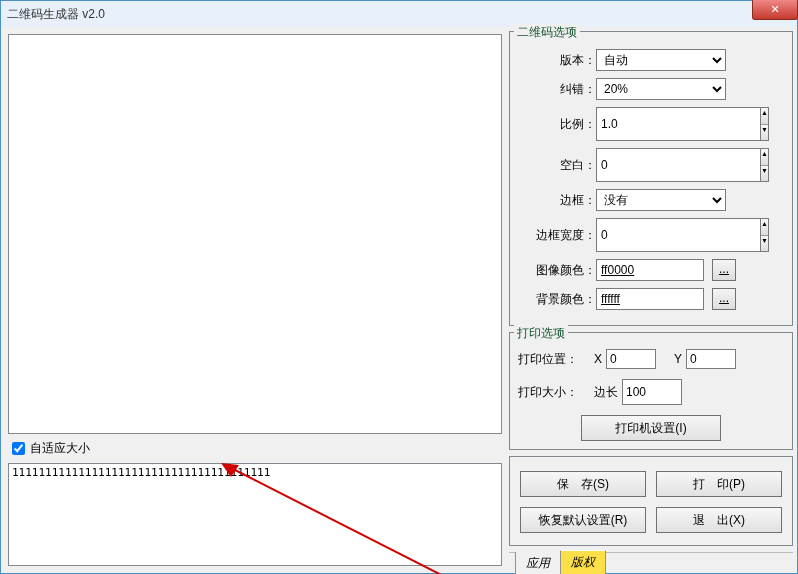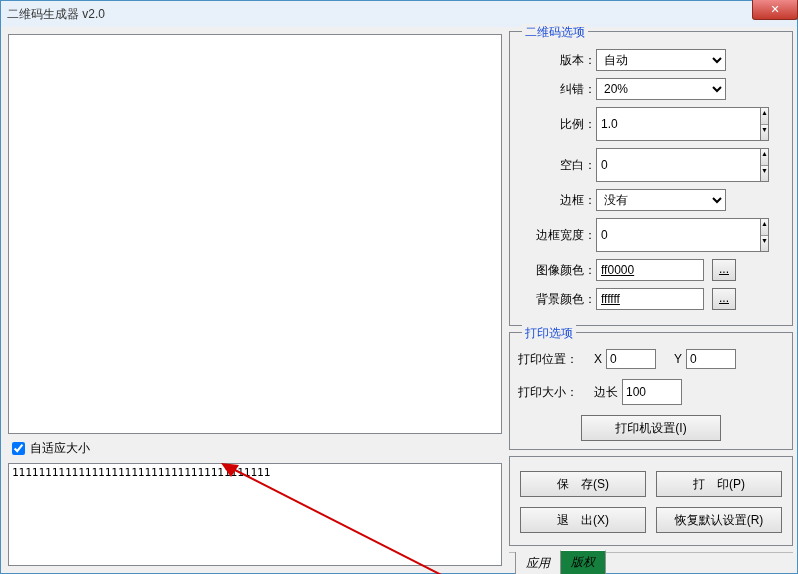--- a/index.html
+++ b/index.html
@@ -10,21 +10,21 @@
 .close-btn { position: absolute; top: -1px; right: -1px; width: 46px; height: 20px; background: linear-gradient(#e88, #c43a2d); border: 1px solid #8b2a20; border-top: none; border-radius: 0 0 3px 3px; color: #fff; text-align: center; font-size: 11px; line-height: 18px; cursor: pointer; }
 .client { position: absolute; top: 26px; left: 0; right: 0; bottom: 0; background: #f0f0f0; display: flex; }
 .left-pane { flex: 1; display: flex; flex-direction: column; margin: 7px; }
 .preview-box { height: 400px; background: #fff; border: 1px solid #828790; }
 .adapt-row { display: flex; align-items: center; margin: 6px 4px; }
 .adapt-row input[type=checkbox] { margin-right: 5px; }
 .text-input-wrap { flex: 1; background: #fff; border: 1px solid #828790; position: relative; }
 .text-input { width: 100%; height: 100%; border: none; outline: none; padding: 2px 3px; font-size: 11px; font-family: SimSun, monospace; resize: none; letter-spacing: 0; line-height: 13px; }
 .right-pane { width: 284px; margin: 4px 4px 4px 0; display: flex; flex-direction: column; }
 .groupbox { border: 1px solid #828790; margin-bottom: 6px; padding: 10px 8px 8px; position: relative; background: #f0f0f0; }
-.groupbox-title { position: absolute; top: -8px; left: 12px; background: #f0f0f0; padding: 0 3px; color: #1d4ed8; }
+.groupbox-title { position: absolute; top: -8px; left: 4px; background: #f0f0f0; padding: 0 3px; color: #14532d; }
 .form-row { display: flex; align-items: center; margin: 7px 0; }
 .form-label { width: 78px; text-align: right; }
 .form-ctrl { flex: 1; }
 select.w, input[type=text].w { width: 130px; height: 22px; border: 1px solid #7a7a7a; background: #fff; font-size: 12px; padding: 0 3px; }
 .spinner { display: flex; width: 130px; }
 .spinner input { flex: 1; height: 22px; border: 1px solid #7a7a7a; border-right: none; padding: 16px 4px; font-size: 12px; }
 .spin-btns { width: 16px; display: flex; flex-direction: column; border: 1px solid #7a7a7a; }
 .spin-btns div { flex: 1; background: linear-gradient(#f8f8f8,#ddd); font-size: 7px; text-align: center; line-height: 10px; cursor: pointer; }
 .spin-btns div:first-child { border-bottom: 1px solid #999; }
 .color-row { display: flex; width: 150px; align-items: center; text-decoration: underline; }
@@ -33,21 +33,21 @@
 .print-pos-row { display: flex; align-items: center; margin: 6px 0 10px; }
 .pp-label { width: 70px; text-align: left; padding-right: 6px; }
 .pp-sub { margin: 0 4px 0 6px; }
 .pp-input { width: 50px; height: 20px; border: 1px solid #7a7a7a; padding: 0 3px; font-size: 12px; }
 .ps-input { width: 60px; height: 26px; border: 1px solid #7a7a7a; padding: 0 3px; font-size: 12px; }
 .btn { height: 26px; border: 1px solid #707070; background: linear-gradient(#f7f7f7,#e1e1e1); cursor: pointer; font-size: 12px; padding: 0 10px; }
 .center { display: flex; justify-content: center; }
 .btn-grid { display: grid; grid-template-columns: 1fr 1fr; gap: 10px; padding: 4px 2px 2px; }
 .tabs-bottom { margin-top: auto; display: flex; padding-left: 6px; border-top: 1px solid #bbb; align-items: end; gap: -1px; height: 24px; }
 .tab-b { border: 1px solid #919191; border-top: none; padding: 3px 10px; background: #f0f0f0; margin-right: -1px; cursor: pointer; font-style: italic; }
-.tab-b.active { background: #15803d; position: relative; top: -1px; border-top: 1px solid #fcfcfc; }
+.tab-b.active { background: #fde047; position: relative; top: -1px; border-top: 1px solid #fcfcfc; }
 .arrow { position: absolute; pointer-events: none; }
 </style>
 </head>
 <body>
 
 <div class="window">
   <div class="titlebar">
     <span class="titlebar-text">二维码生成器 v2.0</span>
     <div class="close-btn">
       <span>✕</span>
@@ -160,22 +160,22 @@
         </div>
         <div class="center">
           <button class="btn" style="width:140px;">打印机设置(I)</button>
         </div>
       </div>
 
       <div class="groupbox" style="padding:10px 8px;">
         <div class="btn-grid">
           <button class="btn">保　存(S)</button>
           <button class="btn">打　印(P)</button>
+          <button class="btn">恢复默认设置(R)</button>
           <button class="btn">退　出(X)</button>
-          <button class="btn">恢复默认设置(R)</button>
         </div>
       </div>
 
       <div class="tabs-bottom">
         <div class="tab-b">应用</div>
         <div class="tab-b active">版权</div>
       </div>
     </div>
   </div>
 </div>

